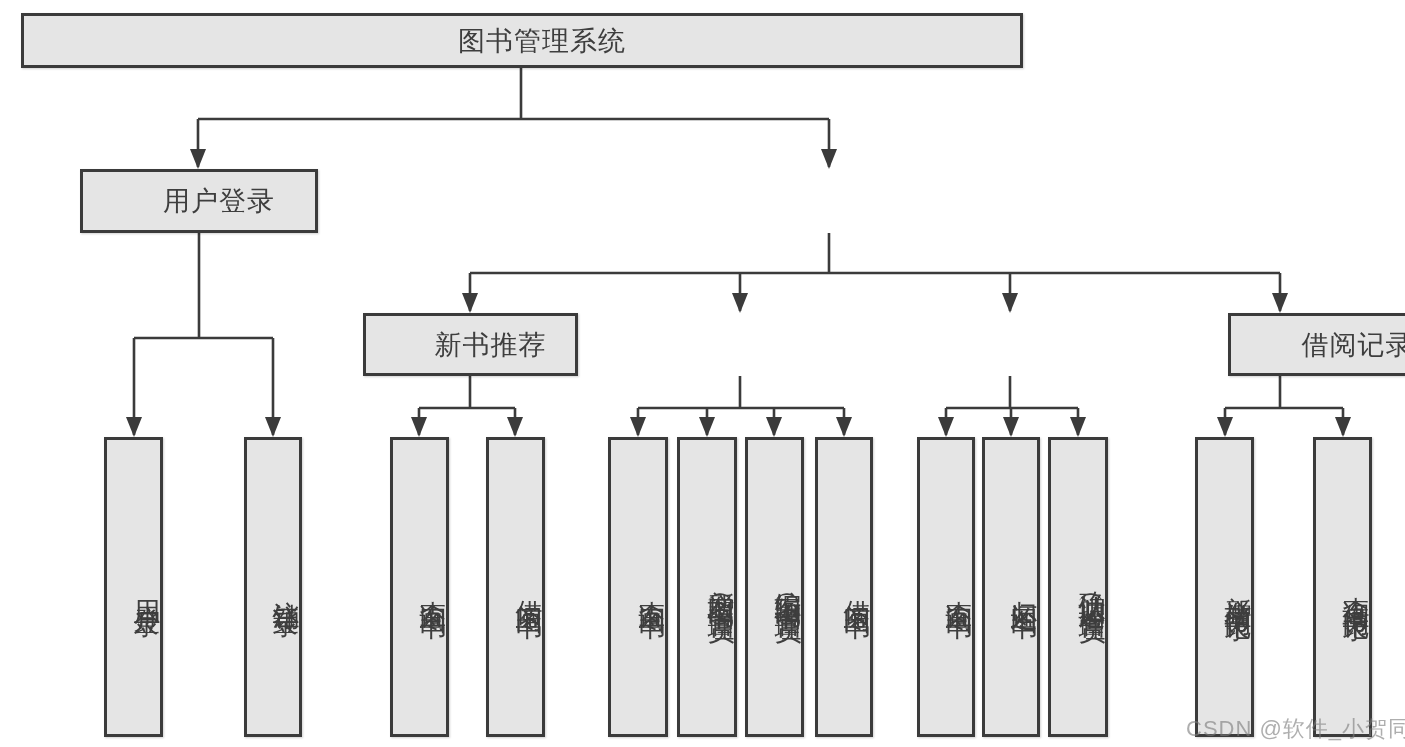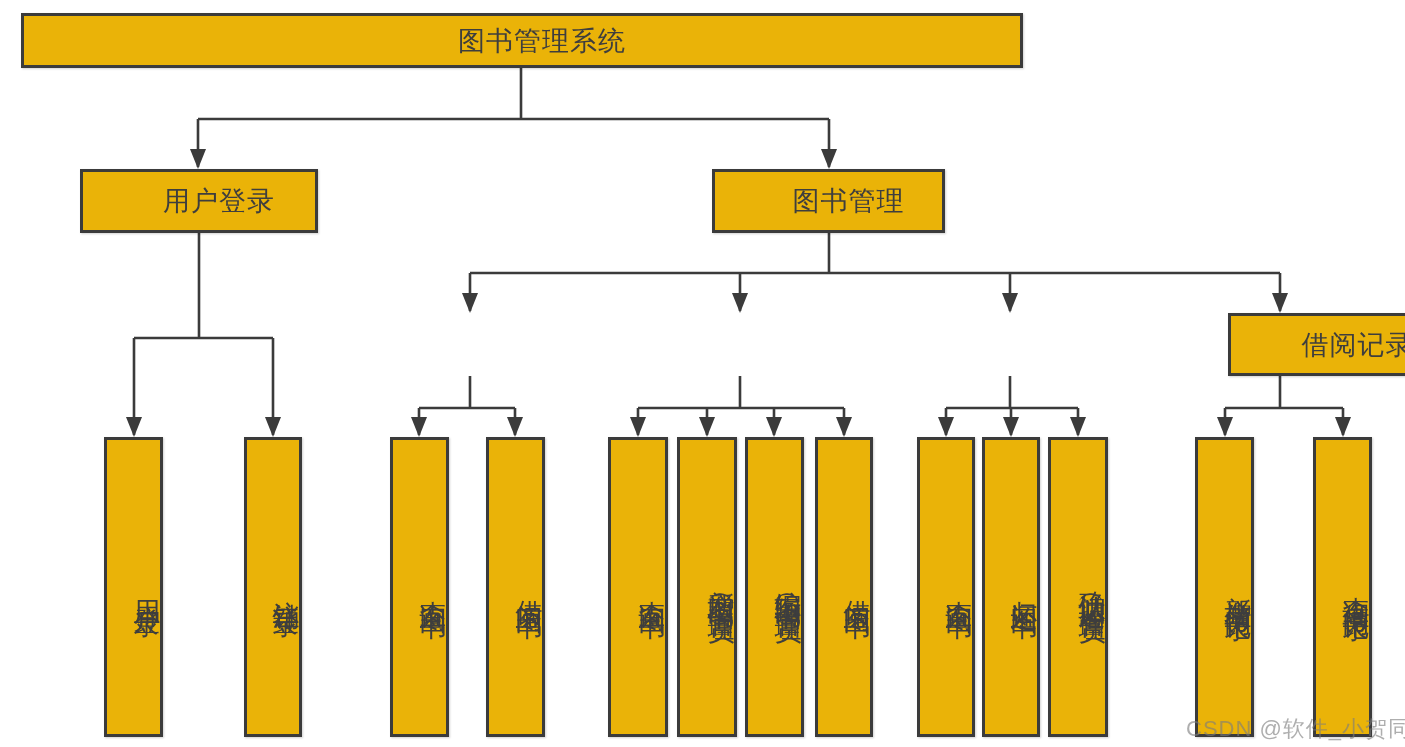--- a/index.html
+++ b/index.html
@@ -14,21 +14,21 @@
   }
   #connectors {
     position: absolute;
     left: 0; top: 0;
     width: 1405px; height: 747px;
     z-index: 1;
   }
   .hbox, .vbox {
     position: absolute;
     box-sizing: border-box;
-    background: #eab308;
+    background: #e5e5e5;
     border: 3px solid #3b3b3b;
     box-shadow: 1px 1px 2px rgba(0,0,0,0.18);
     display: grid;
     place-items: center;
     color: #3e3e3e;
     z-index: 2;
     padding-left: 40px;
   }
   .hbox {
     font-size: 27px;
@@ -83,22 +83,22 @@
       <polygon points="938,417 954,417 946,437" fill="#3b3b3b"></polygon>
       <polygon points="1003,417 1019,417 1011,437" fill="#3b3b3b"></polygon>
       <polygon points="1070,417 1086,417 1078,437" fill="#3b3b3b"></polygon>
       <polygon points="1217,417 1233,417 1225,437" fill="#3b3b3b"></polygon>
       <polygon points="1335,417 1351,417 1343,437" fill="#3b3b3b"></polygon>
     </svg>
 
   <div class="hbox" style="left:21px; top:13px; width:1002px; height:55px;">图书管理系统</div>
 
   <div class="hbox" style="left:80px; top:169px; width:238px; height:64px;">用户登录</div>
-  <div class="hbox" style="left:712px; top:169px; width:233px; height:64px;">图书管理</div>
 
+  <div class="hbox" style="left:363px; top:313px; width:215px; height:63px;">新书推荐</div>
   <div class="hbox" style="left:1228px; top:313px; width:219px; height:63px;">借阅记录</div>
 
   <div class="vbox" style="left:104px; top:437px; width:59px; height:300px;">用户登录</div>
   <div class="vbox" style="left:244px; top:437px; width:58px; height:300px;">注销登录</div>
 
   <div class="vbox" style="left:390px; top:437px; width:59px; height:300px;">查询图书</div>
   <div class="vbox" style="left:486px; top:437px; width:59px; height:300px;">借阅图书</div>
 
   <div class="vbox" style="left:608px; top:437px; width:60px; height:300px;">查询图书</div>
   <div class="vbox" style="left:677px; top:437px; width:60px; height:300px;">新增图书（管理员）</div>

